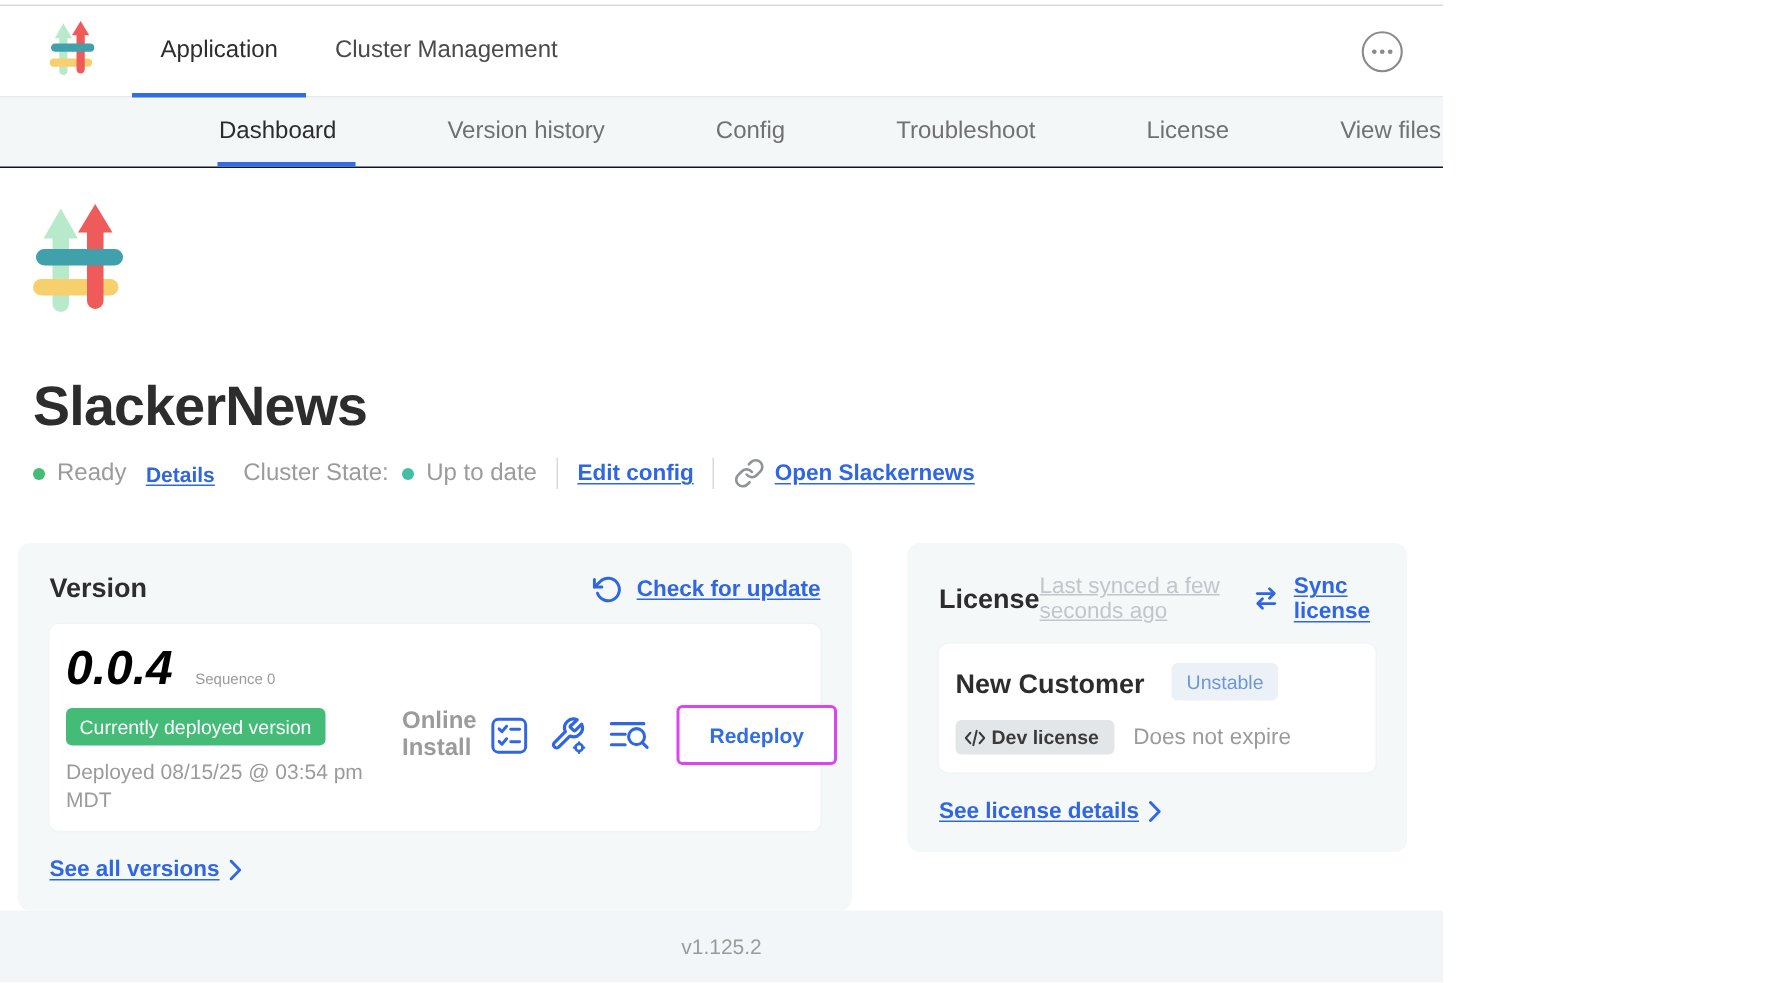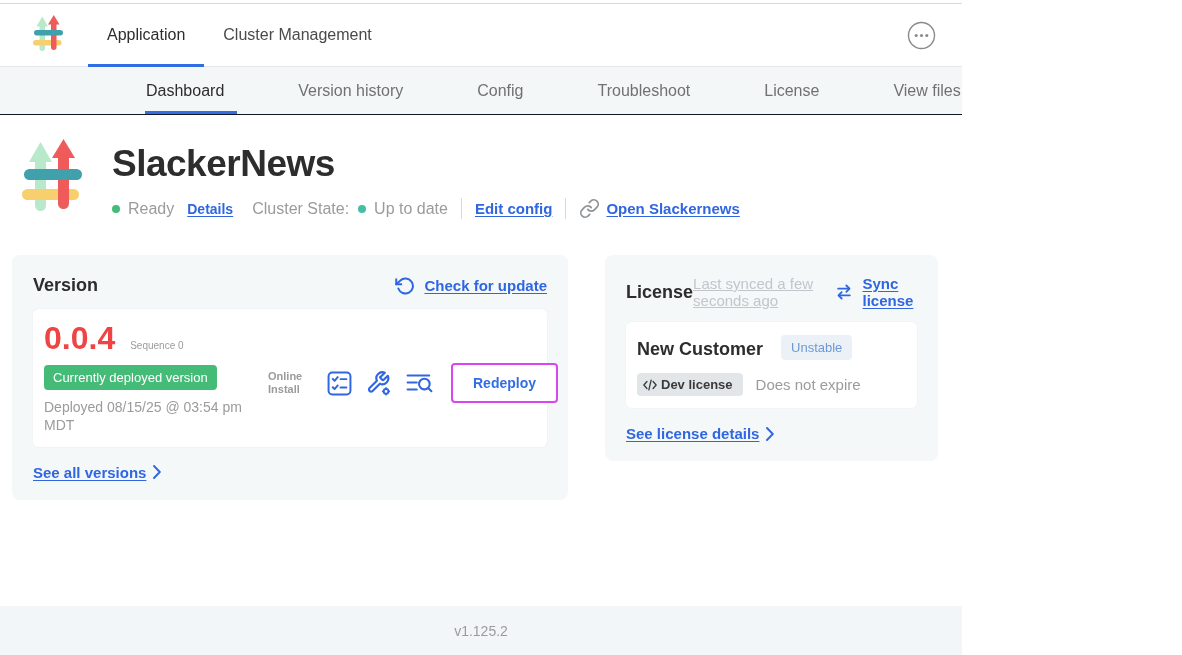--- a/index.html
+++ b/index.html
@@ -48,21 +48,21 @@
   }
   .subnav-tab.active { color: #2d2d2d; }
   .subnav-tab.active::after {
     content: ""; position: absolute; left: -1px; right: -13px; bottom: 0; height: 3px;
     background: #326de3;
   }
 
   main { flex: 1 1 auto; background: #fff; }
 
   
-  .hero { display: flex; padding: 24px 0 0 22px; gap: 30px; }
+  .hero { display: flex; padding: 24px 0 0 22px; gap: 30px; flex-direction: column; }
   .hero-icon { width: 60px; height: 80px; flex: 0 0 60px; }
   .hero-body { padding-top: 2px; }
   .app-title { font-size: 37px; font-weight: 700; color: #2d2d2d; letter-spacing: -0.5px; margin-top: 2px; }
   .status-row { display: flex; align-items: center; margin-top: 13px; font-size: 16px; color: #9b9b9b; }
   .dot { width: 8px; height: 8px; border-radius: 50%; display: inline-block; }
   .dot-green { background: #44bb77; }
   .dot-teal  { background: #44bfa4; }
   .status-row .dot { margin-right: 8px; }
   .status-label { margin-right: 13px; }
   a.lnk { color: #3066e0; font-weight: 700; text-decoration: underline; text-underline-offset: 2px; cursor: pointer; }
@@ -79,31 +79,31 @@
   .card-license { flex: 1 1 auto; }
   .card-header { display: flex; align-items: center; margin-bottom: 13px; }
   .card-title { font-size: 18px; font-weight: 700; color: #2d2d2d; }
   .card-header-right { margin-left: auto; display: flex; align-items: center; gap: 9px; }
   .card-header-right a { font-size: 15px; }
   .last-synced { font-size: 15px; color: #c2c6cb; margin-right: 6px; text-decoration: underline; }
   .inner-card { background: #ffffff; border-radius: 6px; padding: 13px 11px 12px 11px; box-shadow: 0 0 0 1px rgba(0,0,0,0.015); }
 
   
   .ver-row1 { display: flex; align-items: baseline; gap: 15px; margin-bottom: 11px; }
-  .ver-number { font-size: 32px; font-weight: 700; color: #ef4444; line-height: 1; }
+  .ver-number { font-size: 32px; font-weight: 700; color: #000000; line-height: 1; font-style: italic; }
   .ver-seq { font-size: 10px; color: #9b9b9b; }
   .ver-row2 { display: flex; align-items: flex-start; }
   .ver-left { flex: 0 0 224px; }
   .deployed-badge {
     display: inline-block; background: #44bb77; color: #ffffff; font-size: 13px;
     padding: 5px 9px; border-radius: 4px; white-space: nowrap;
   }
   .deployed-at { margin-top: 8px; font-size: 14px; color: #9b9b9b; line-height: 1.32; max-width: 218px; }
   .ver-right { display: flex; align-items: center; gap: 13px; margin-top: -2px; }
-  .install-type { font-size: 11px; font-weight: 700; color: #9b9b9b; line-height: 1.15; width: 46px; }
+  .install-type { font-size: 16px; font-weight: 700; color: #9b9b9b; line-height: 1.15; width: 46px; }
   .icon-btn { background: none; border: none; padding: 0; cursor: pointer; display: flex; align-items: center; }
   .redeploy-btn {
     margin-left: 4px; background: #ffffff; border: 2px solid #d946ef; color: #326de3;
     font-family: "Liberation Sans", sans-serif;
     font-size: 14px; font-weight: 700; border-radius: 4px; padding: 10px 20px; cursor: pointer;
   }
   .see-link { margin-top: 17px; display: inline-flex; align-items: center; gap: 7px; font-size: 15px; }
 
   
   .lic-row1 { display: flex; align-items: flex-end; gap: 18px; margin-bottom: 13px; }

